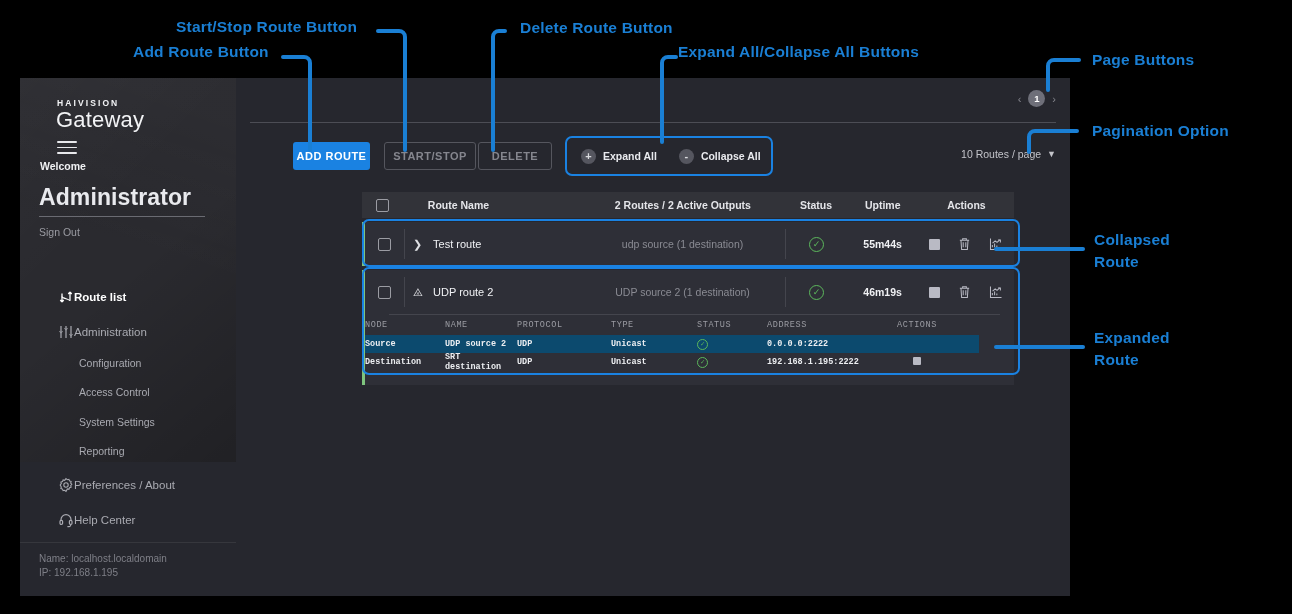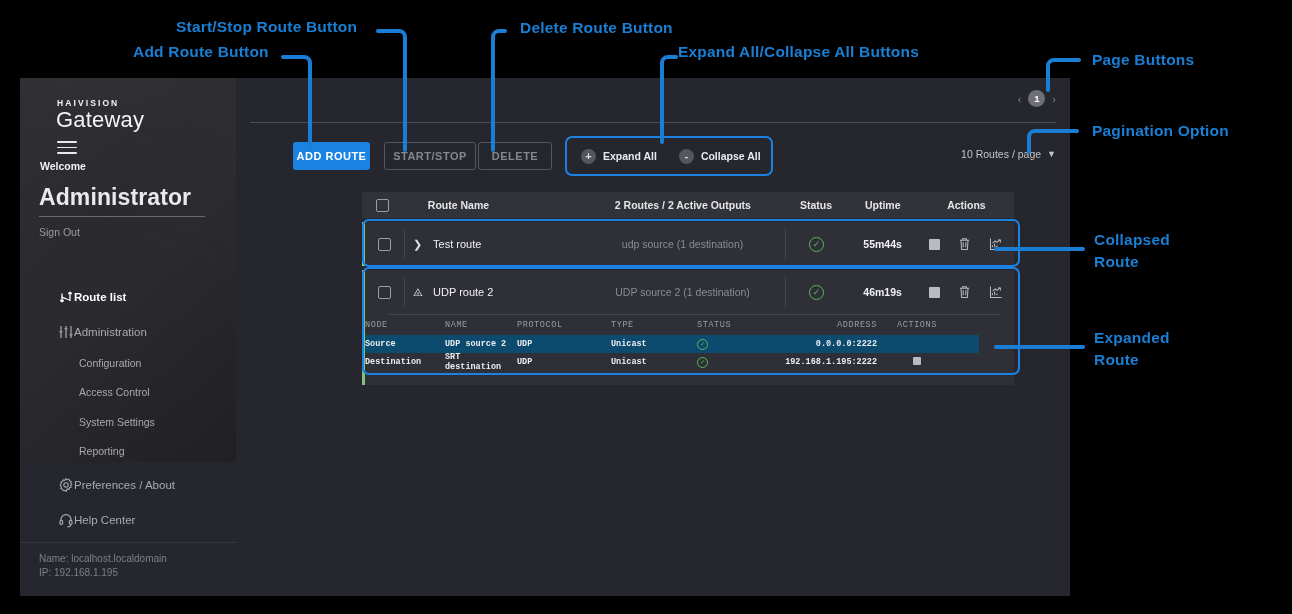--- a/index.html
+++ b/index.html
@@ -104,21 +104,21 @@
   .subdiv{height:1px;background:#44454d;margin:0 14px 0 24px;}
   .subtable{width:614px;font-family:Liberation Mono, monospace;}
   .sthead{height:20px;display:flex;align-items:center;font-size:8.5px;color:#9b9ca3;letter-spacing:.6px;}
   .strow{height:18px;display:flex;align-items:center;font-size:8.5px;color:#eceef1;font-weight:bold;}
   .strow.alt{background:#0c4a6e;}
   .s-node{width:80px;}
   .s-name{width:72px;}
   .s-proto{width:94px;}
   .s-type{width:86px;}
   .s-status{width:70px;}
-  .s-addr{width:110px;text-align:right;}
+  .s-addr{width:110px;}
   .s-act{width:80px;text-align:center;}
   .okS{width:11px;height:11px;border-radius:50%;border:1.3px solid #5cb85c;color:#5cb85c;font-size:7px;
        display:flex;align-items:center;justify-content:center;box-sizing:border-box;}
   .stopsq-s{width:8px;height:8px;background:#b9bac4;border-radius:1px;display:inline-block;}
 
   .hl-collapsed{position:absolute;left:-3px;top:-3px;width:658px;height:48px;border:2.5px solid #1a82e2;border-radius:7px;box-sizing:border-box;pointer-events:none;}
   .hl-expanded{position:absolute;left:-3px;top:-3px;width:658px;height:108px;border:2.5px solid #1a82e2;border-radius:7px;box-sizing:border-box;pointer-events:none;}
 </style>
 </head>
 <body>

